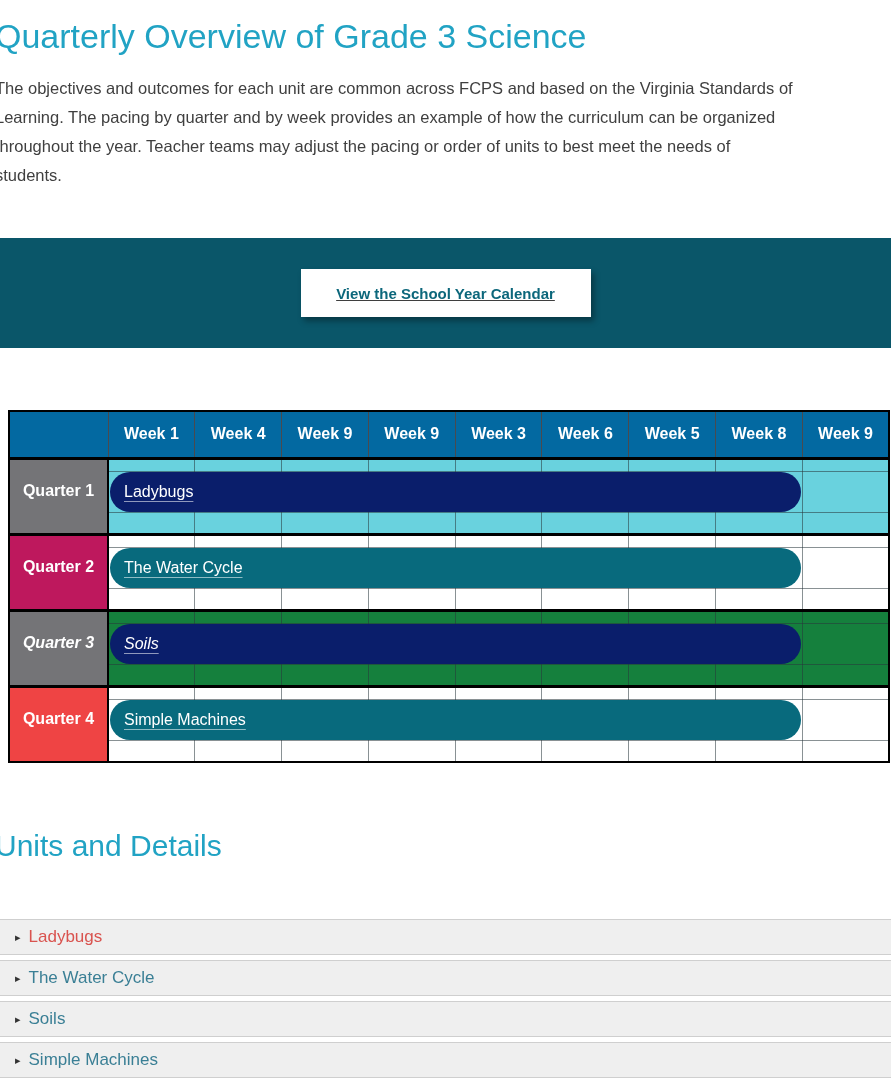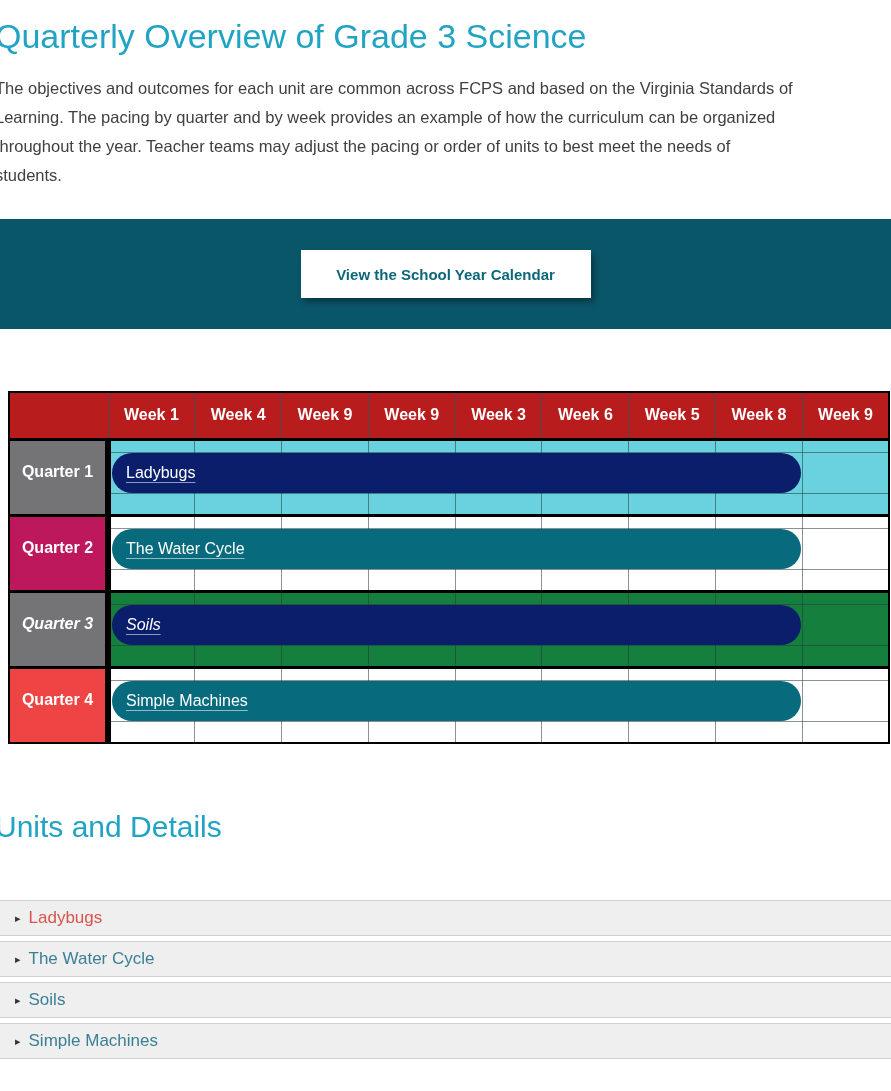--- a/index.html
+++ b/index.html
@@ -21,26 +21,27 @@
     white-space: nowrap;
   }
   .intro p {
     margin: 0;
     font-size: 16.5px;
     line-height: 29px;
     white-space: nowrap;
   }
 
   .banner {
-    margin-top: 29px;
+    margin-top: 48px;
     width: 891px;
     height: 110px;
     display: flex;
     align-items: center;
     justify-content: center;
+    text-decoration: underline;
   }
   .calendar-button {
     width: 290px;
     height: 48px;
     background: #ffffff;
     border: none;
     font-family: "Liberation Sans", "DejaVu Sans", sans-serif;
     font-size: 15px;
     font-weight: 700;
     box-shadow: 3px 4px 6px rgba(0,0,0,0.35);
@@ -62,21 +63,21 @@
     border-bottom: 3px solid #000000;
     color: #ffffff;
     font-size: 16px;
     font-weight: 700;
     text-align: center;
   }
   tbody { border-top: 3px solid #000000; }
   tbody td { border: 1px solid rgba(40,55,60,0.55); padding: 0; }
   th.qlabel {
     border-left: 2px solid #000000;
-    border-right: 6px solid #000000;
+    border-right: 2px solid #000000;
     color: #ffffff;
     font-size: 16px;
     font-weight: 700;
     text-align: center;
     vertical-align: middle;
     padding-bottom: 12px;
   }
   tr.strip-top td { height: 13px; }
   tr.bar-row td { height: 40px; }
   tr.strip-bottom td { height: 22px; }
@@ -149,21 +150,21 @@
     <col class="wcol">
       <col class="wcol">
       <col class="wcol">
       <col class="wcol">
       <col class="wcol">
     <col class="wcol">
       <col class="wcol">
       <col class="wcol">
       <col class="wcol">
   </colgroup>
-  <thead style="background: #b91c1c;">
+  <thead style="background: #0369a1;">
     <tr>
       <th></th>
       <th>Week 1</th>
       <th>Week 4</th>
       <th>Week 9</th>
       <th>Week 9</th>
       <th>Week 3</th>
       <th>Week 6</th>
       <th>Week 5</th>
       <th>Week 8</th>

